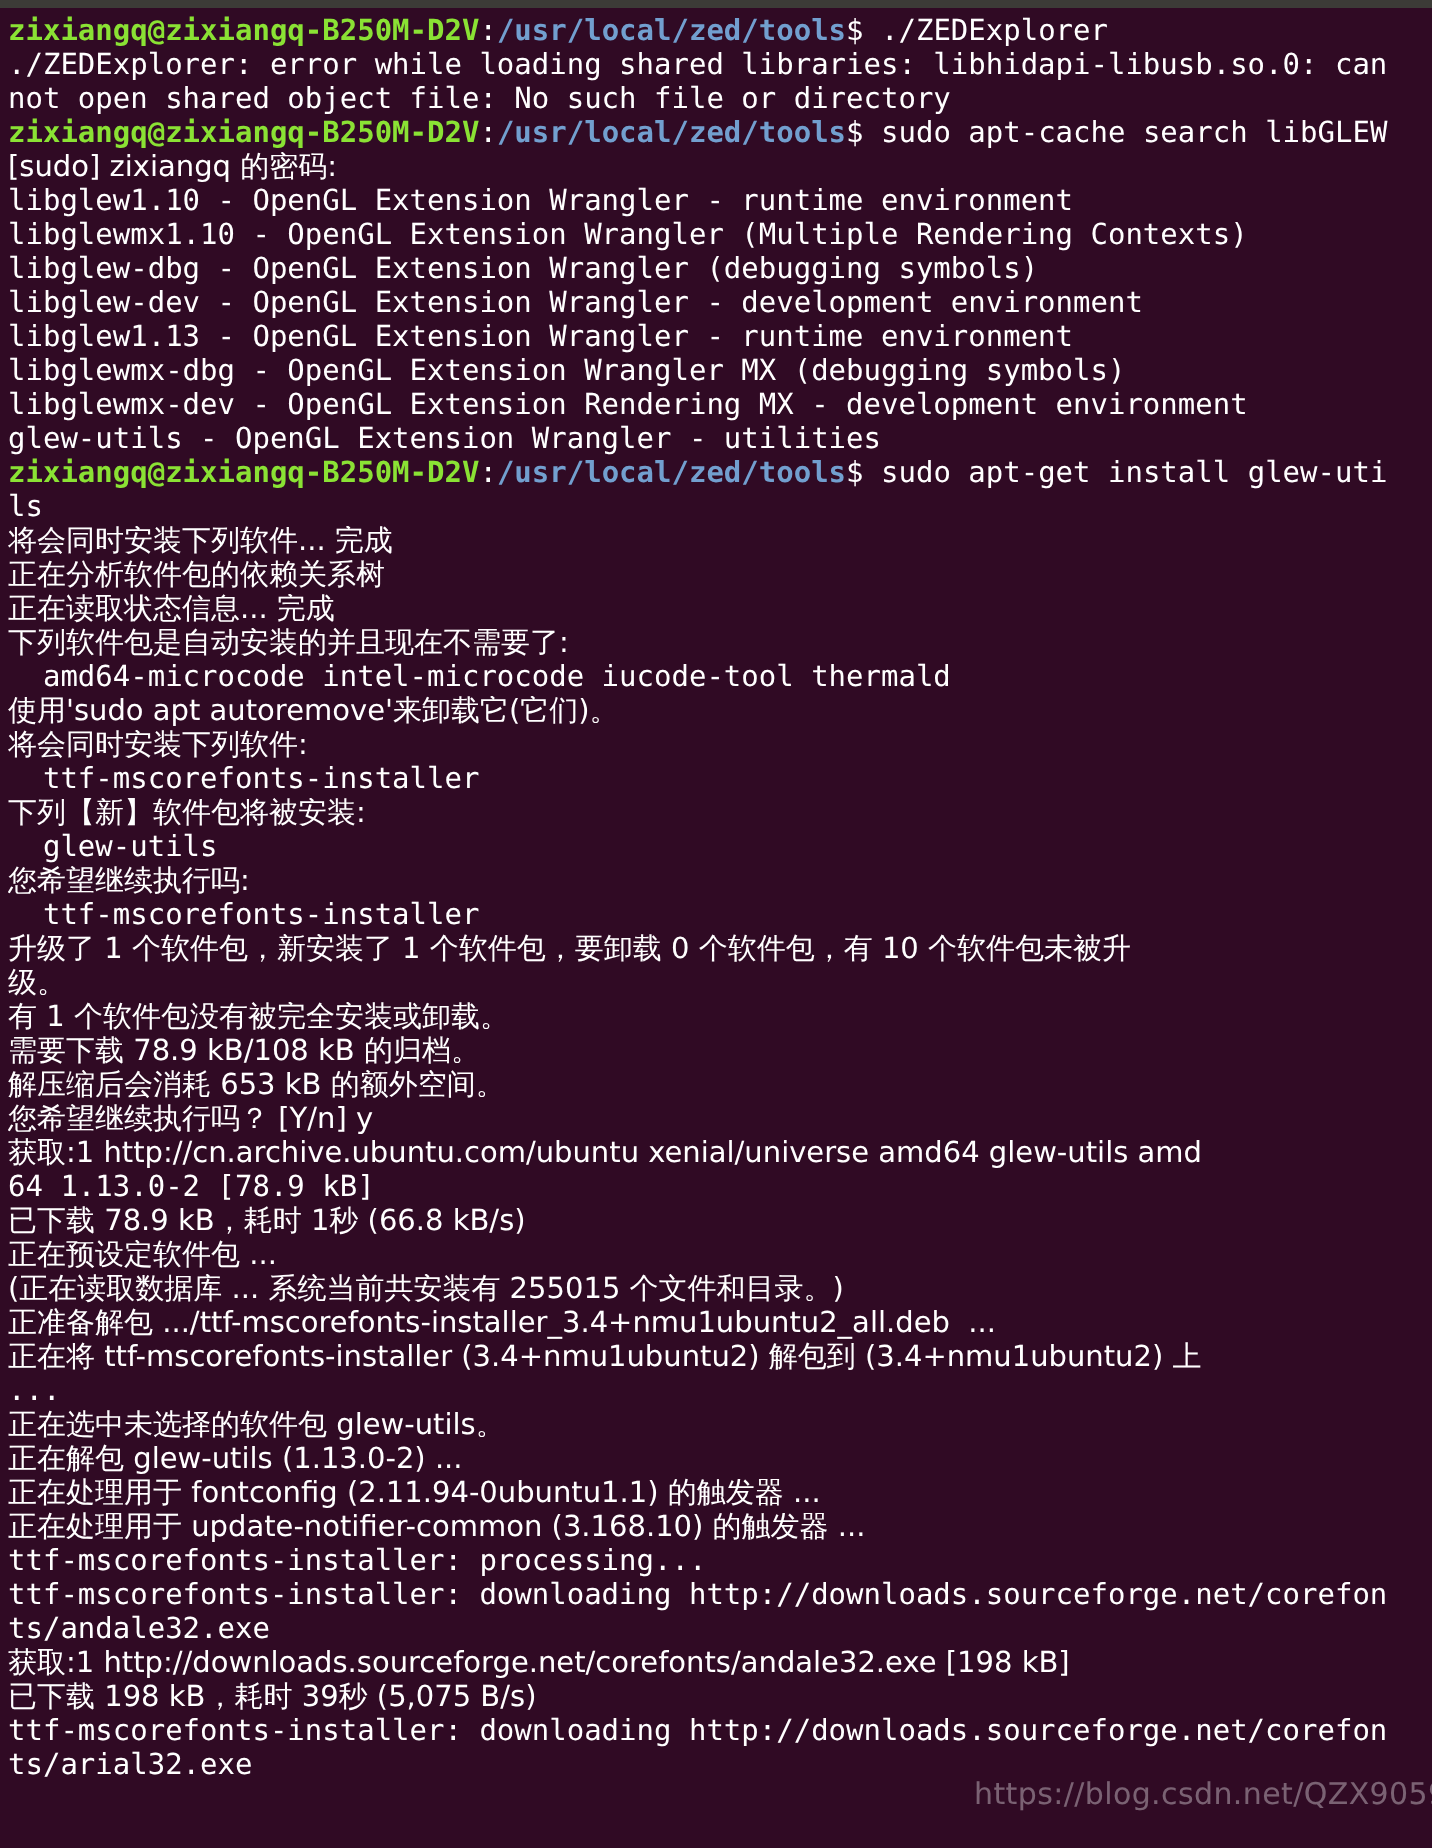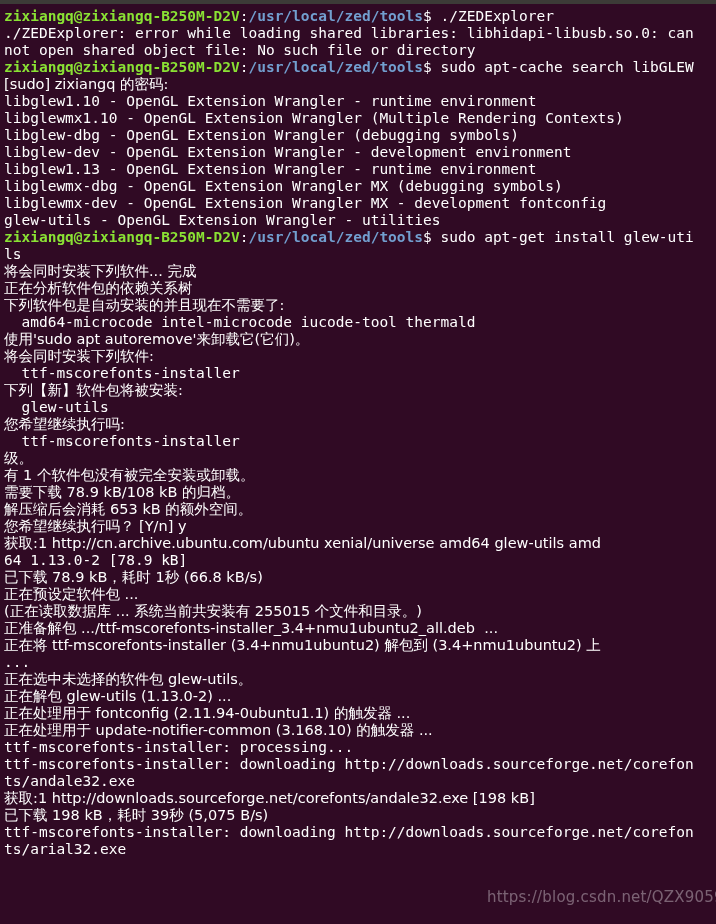--- a/index.html
+++ b/index.html
@@ -74,35 +74,37 @@
       <div class="tline"><span class="seg c-white">./ZEDExplorer: error while loading shared libraries: libhidapi-libusb.so.0: can</span></div>
       <div class="tline"><span class="seg c-white">not open shared object file: No such file or directory</span></div>
       <div class="tline"><span class="seg c-green">zixiangq@zixiangq-B250M-D2V</span><span class="seg c-white">:</span><span class="seg c-blue">/usr/local/zed/tools</span><span class="seg c-white">$</span><span class="seg c-white"> sudo apt-cache search libGLEW</span></div>
       <div class="tline cjk"><span class="seg c-white">[sudo] zixiangq </span><span class="seg c-white">的密码:</span></div>
       <div class="tline"><span class="seg c-white">libglew1.10 - OpenGL Extension Wrangler - runtime environment</span></div>
       <div class="tline"><span class="seg c-white">libglewmx1.10 - OpenGL Extension Wrangler (Multiple Rendering Contexts)</span></div>
       <div class="tline"><span class="seg c-white">libglew-dbg - OpenGL Extension Wrangler (debugging symbols)</span></div>
       <div class="tline"><span class="seg c-white">libglew-dev - OpenGL Extension Wrangler - development environment</span></div>
       <div class="tline"><span class="seg c-white">libglew1.13 - OpenGL Extension Wrangler - runtime environment</span></div>
       <div class="tline"><span class="seg c-white">libglewmx-dbg - OpenGL Extension Wrangler MX (debugging symbols)</span></div>
-      <div class="tline"><span class="seg c-white">libglewmx-dev - OpenGL Extension Wrangler MX - development fontconfig</span></div>
+      <div class="tline"><span class="seg c-white">libglewmx-dev - OpenGL Extension Rendering MX - development environment</span></div>
       <div class="tline"><span class="seg c-white">glew-utils - OpenGL Extension Wrangler - utilities</span></div>
       <div class="tline"><span class="seg c-green">zixiangq@zixiangq-B250M-D2V</span><span class="seg c-white">:</span><span class="seg c-blue">/usr/local/zed/tools</span><span class="seg c-white">$</span><span class="seg c-white"> sudo apt-get install glew-uti</span></div>
       <div class="tline"><span class="seg c-white">ls</span></div>
       <div class="tline cjk"><span class="seg c-white">将会同时安装下列软件... 完成</span></div>
       <div class="tline cjk"><span class="seg c-white">正在分析软件包的依赖关系树</span></div>
+      <div class="tline cjk"><span class="seg c-white">正在读取状态信息... 完成</span></div>
       <div class="tline cjk"><span class="seg c-white">下列软件包是自动安装的并且现在不需要了:</span></div>
       <div class="tline"><span class="seg c-white">  amd64-microcode intel-microcode iucode-tool thermald</span></div>
       <div class="tline cjk"><span class="seg c-white">使用'sudo apt autoremove'来卸载它(它们)。</span></div>
       <div class="tline cjk"><span class="seg c-white">将会同时安装下列软件:</span></div>
       <div class="tline"><span class="seg c-white">  ttf-mscorefonts-installer</span></div>
       <div class="tline cjk"><span class="seg c-white">下列【新】软件包将被安装:</span></div>
       <div class="tline"><span class="seg c-white">  glew-utils</span></div>
       <div class="tline cjk"><span class="seg c-white">您希望继续执行吗:</span></div>
       <div class="tline"><span class="seg c-white">  ttf-mscorefonts-installer</span></div>
+      <div class="tline cjk"><span class="seg c-white">升级了 1 个软件包，新安装了 1 个软件包，要卸载 0 个软件包，有 10 个软件包未被升</span></div>
       <div class="tline cjk"><span class="seg c-white">级。</span></div>
       <div class="tline cjk"><span class="seg c-white">有 1 个软件包没有被完全安装或卸载。</span></div>
       <div class="tline cjk"><span class="seg c-white">需要下载 78.9 kB/108 kB 的归档。</span></div>
       <div class="tline cjk"><span class="seg c-white">解压缩后会消耗 653 kB 的额外空间。</span></div>
       <div class="tline cjk"><span class="seg c-white">您希望继续执行吗？ [Y/n] y</span></div>
       <div class="tline cjk"><span class="seg c-white">获取:1 http://cn.archive.ubuntu.com/ubuntu xenial/universe amd64 glew-utils amd</span></div>
       <div class="tline"><span class="seg c-white">64 1.13.0-2 [78.9 kB]</span></div>
       <div class="tline cjk"><span class="seg c-white">已下载 78.9 kB，耗时 1秒 (66.8 kB/s)</span></div>
       <div class="tline cjk"><span class="seg c-white">正在预设定软件包 ...</span></div>
       <div class="tline cjk"><span class="seg c-white">(正在读取数据库 ... 系统当前共安装有 255015 个文件和目录。)</span></div>

